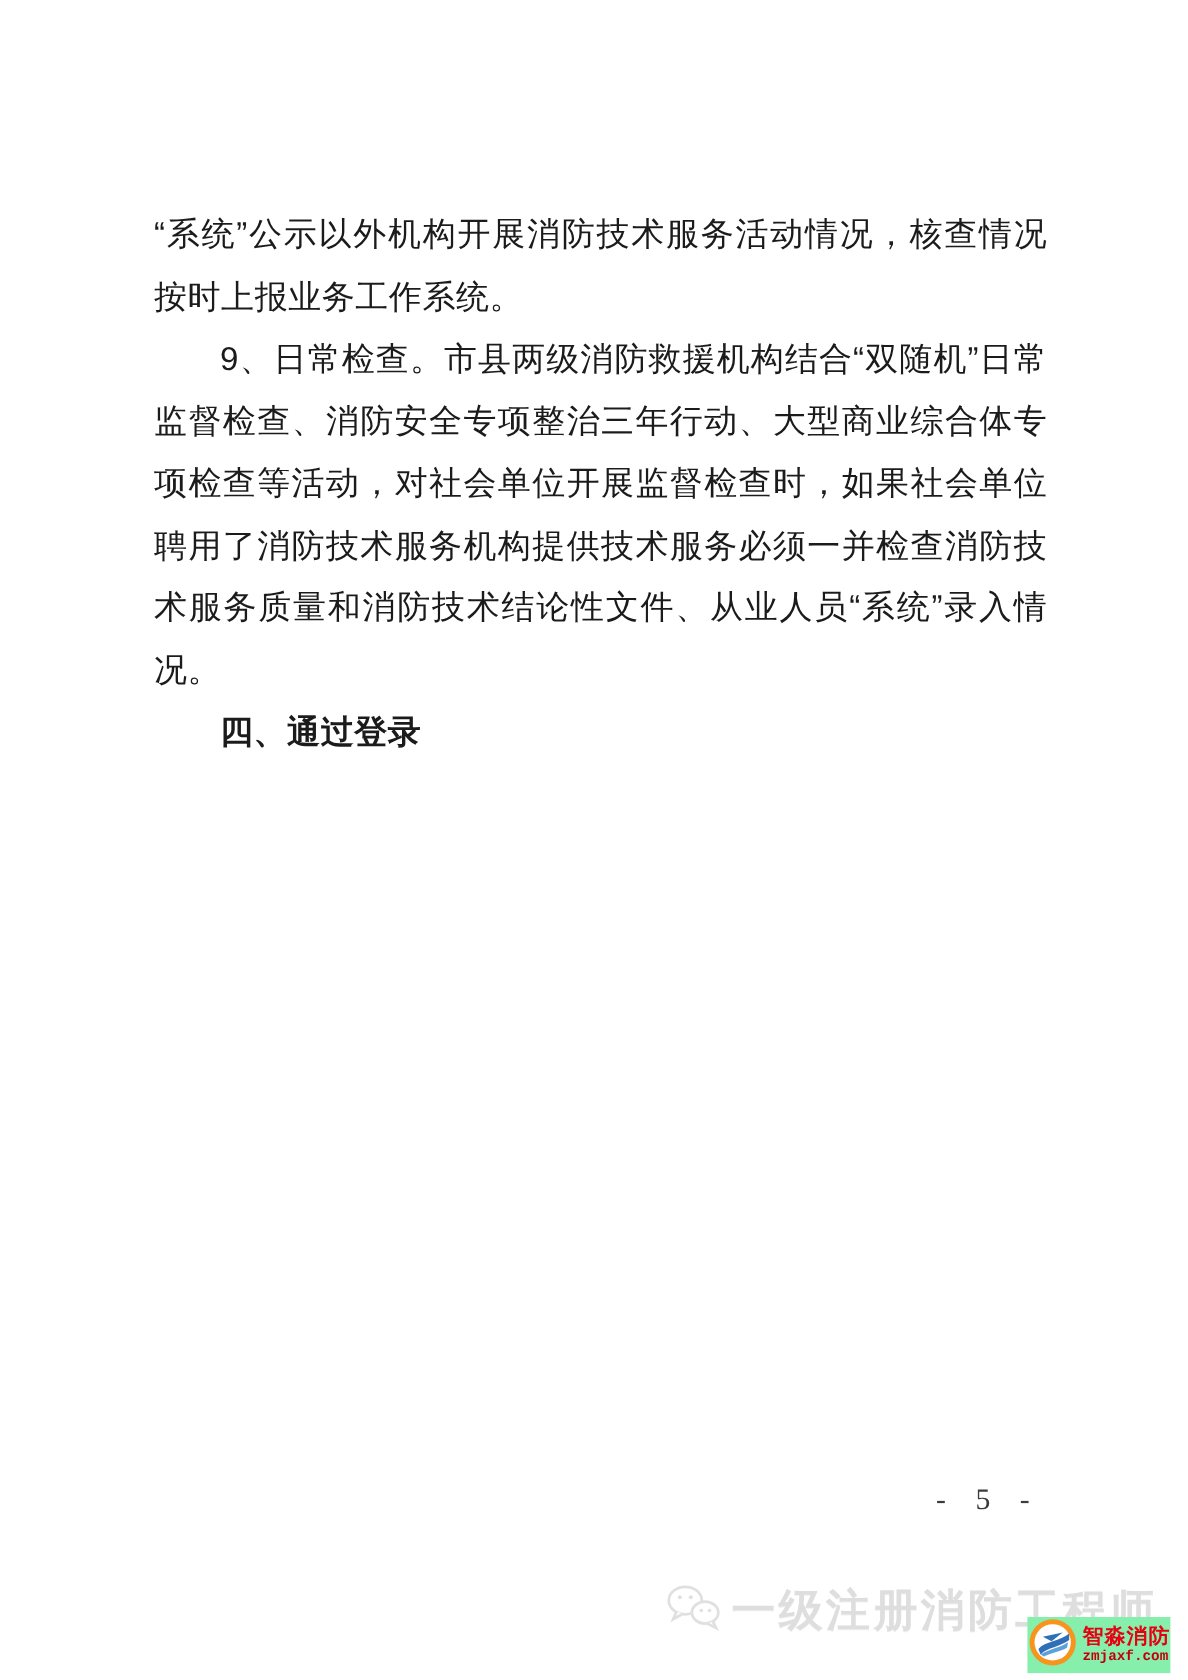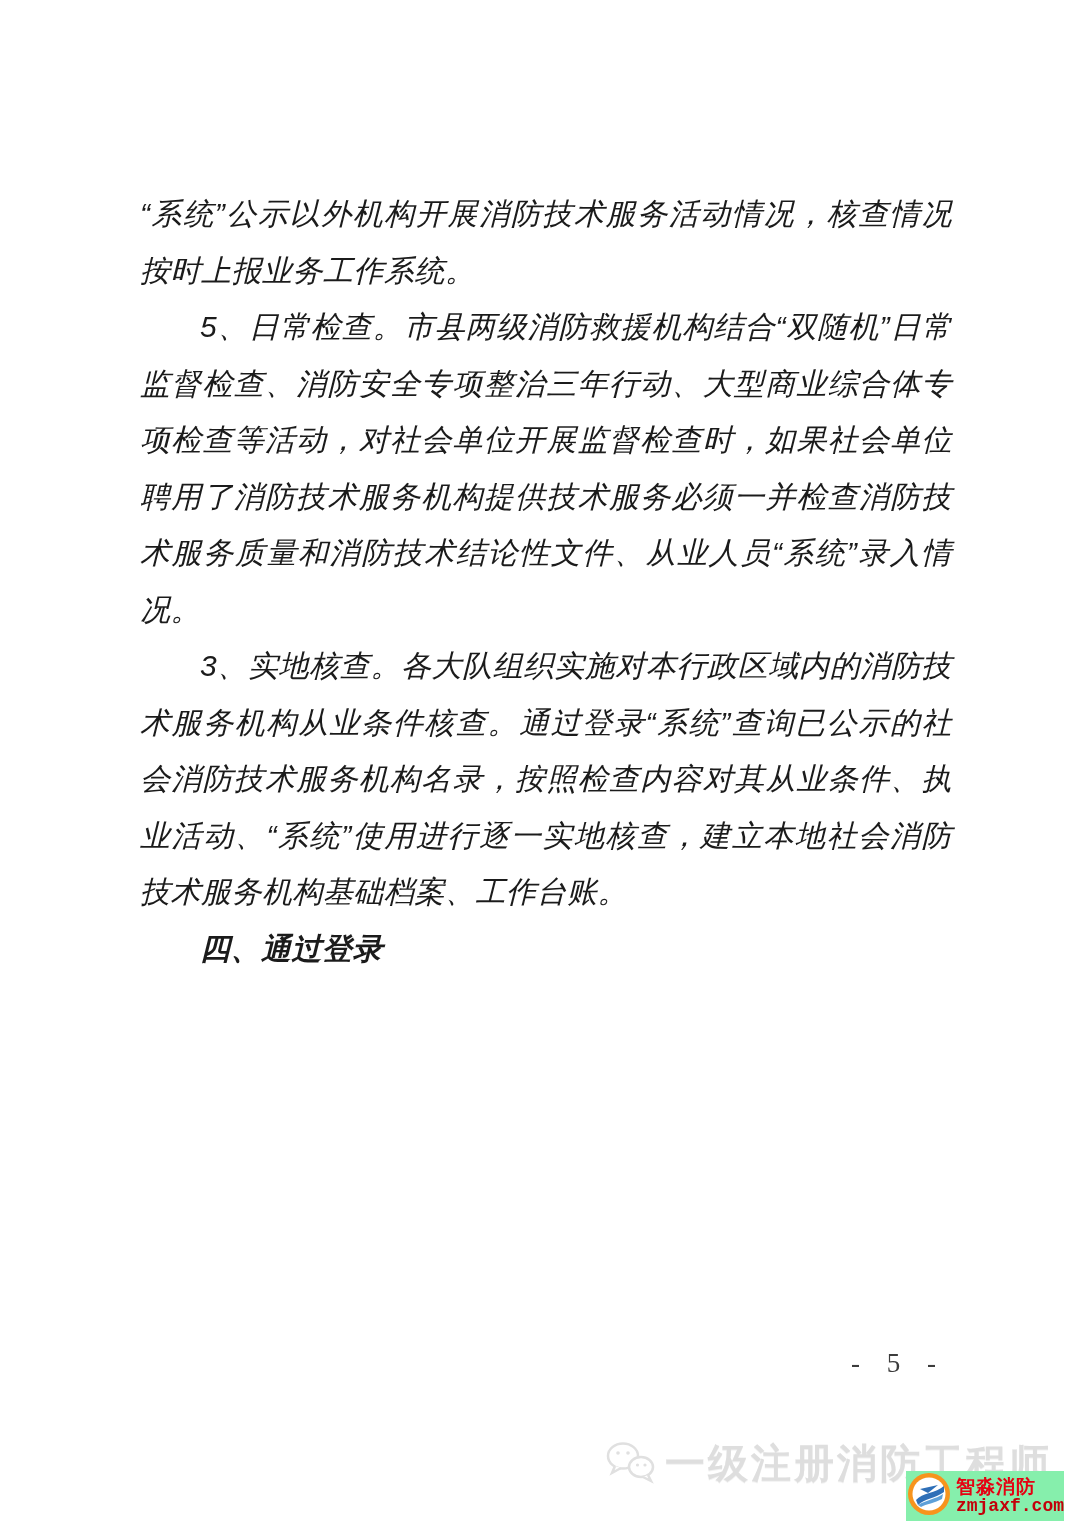--- a/index.html
+++ b/index.html
@@ -15,21 +15,21 @@
     position: absolute;
     left: 140px;
     top: 186px;
     width: 812px;
     color: #1b1b1b;
     font-size: 30px;
     line-height: 56.5px;
     text-align: justify;
     letter-spacing: 0.5px;
   }
-  .para { margin: 0; text-indent: 2em; font-style: italic; }
+  .para { margin: 0; text-indent: 2em; }
   .para.no-indent { text-indent: 0; }
   .para.heading { font-weight: bold; }
   .page-number {
     position: absolute;
     top: 1348px;
     right: 134px;
     font-family: "Liberation Serif", "DejaVu Serif", serif;
     font-size: 27px;
     color: #3c3c3c;
     letter-spacing: 10px;
@@ -65,35 +65,34 @@
   .brand-texts { display: flex; flex-direction: column; line-height: 1.05; }
   .brand-name {
     color: #e60012;
     font-size: 19px;
     font-weight: bold;
     letter-spacing: 1px;
     white-space: nowrap;
   }
   .brand-site {
     color: #c3000a;
-    font-size: 18px;
+    font-size: 13px;
     font-weight: bold;
     font-family: "Liberation Mono", "DejaVu Sans Mono", monospace;
     white-space: nowrap;
   }
 </style>
 </head>
 <body>
 
 <div class="page">
 
   <div class="content">
     <p class="para no-indent">“系统”公示以外机构开展消防技术服务活动情况，核查情况按时上报业务工作系统。</p>
-    <p class="para">5、日常检查。市县两级消防救援机构结合“双随机”日常监督检查、消防安全专项整治三年行动、大型商业综合体专项检查等活动，对社会单位开展监督检查时，如果社会单位聘用了消防技术服务机构提供技术服务必须一并检查消防技术服务质量和消防技术结论性文件、从业人员“系统”录入情况。</p>
-    <p class="para">3、实地核查。各大队组织实施对本行政区域内的消防技术服务机构从业条件核查。通过登录“系统”查询已公示的社会消防技术服务机构名录，按照检查内容对其从业条件、执业活动、“系统”使用进行逐一实地核查，建立本地社会消防技术服务机构基础档案、工作台账。</p>
+    <p class="para">9、日常检查。市县两级消防救援机构结合“双随机”日常监督检查、消防安全专项整治三年行动、大型商业综合体专项检查等活动，对社会单位开展监督检查时，如果社会单位聘用了消防技术服务机构提供技术服务必须一并检查消防技术服务质量和消防技术结论性文件、从业人员“系统”录入情况。</p>
     <p class="para heading">四、通过登录</p>
   </div>
 
   <div class="page-number">- 5 -</div>
 
   <div class="watermark">
     <span>
       <svg width="52" height="44" viewBox="0 0 52 44" fill="none">
         <ellipse cx="18" cy="16" rx="15" ry="12.5" stroke="#e0e0e0" stroke-width="2.5" fill="#ffffff"></ellipse>
         <path d="M10 26 L7 33 L16 28" stroke="#e0e0e0" stroke-width="2.5" fill="#ffffff"></path>

